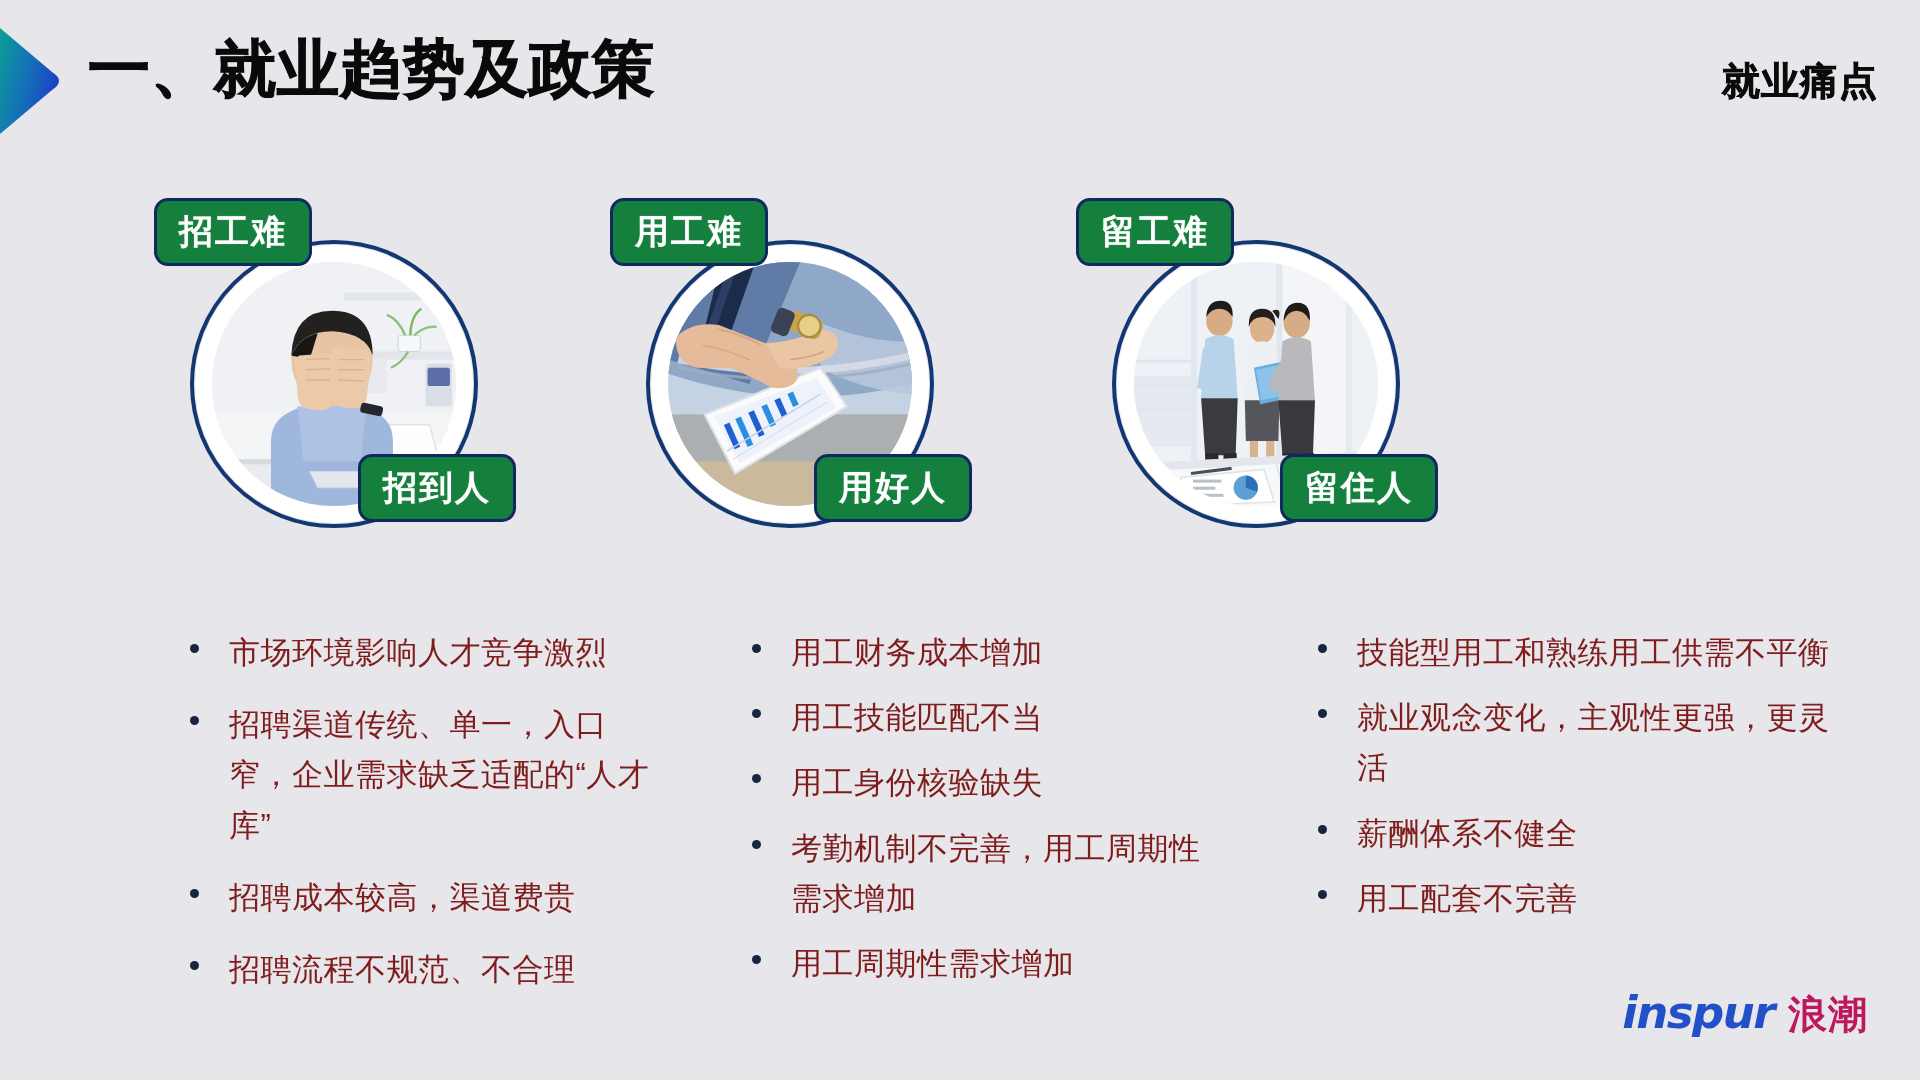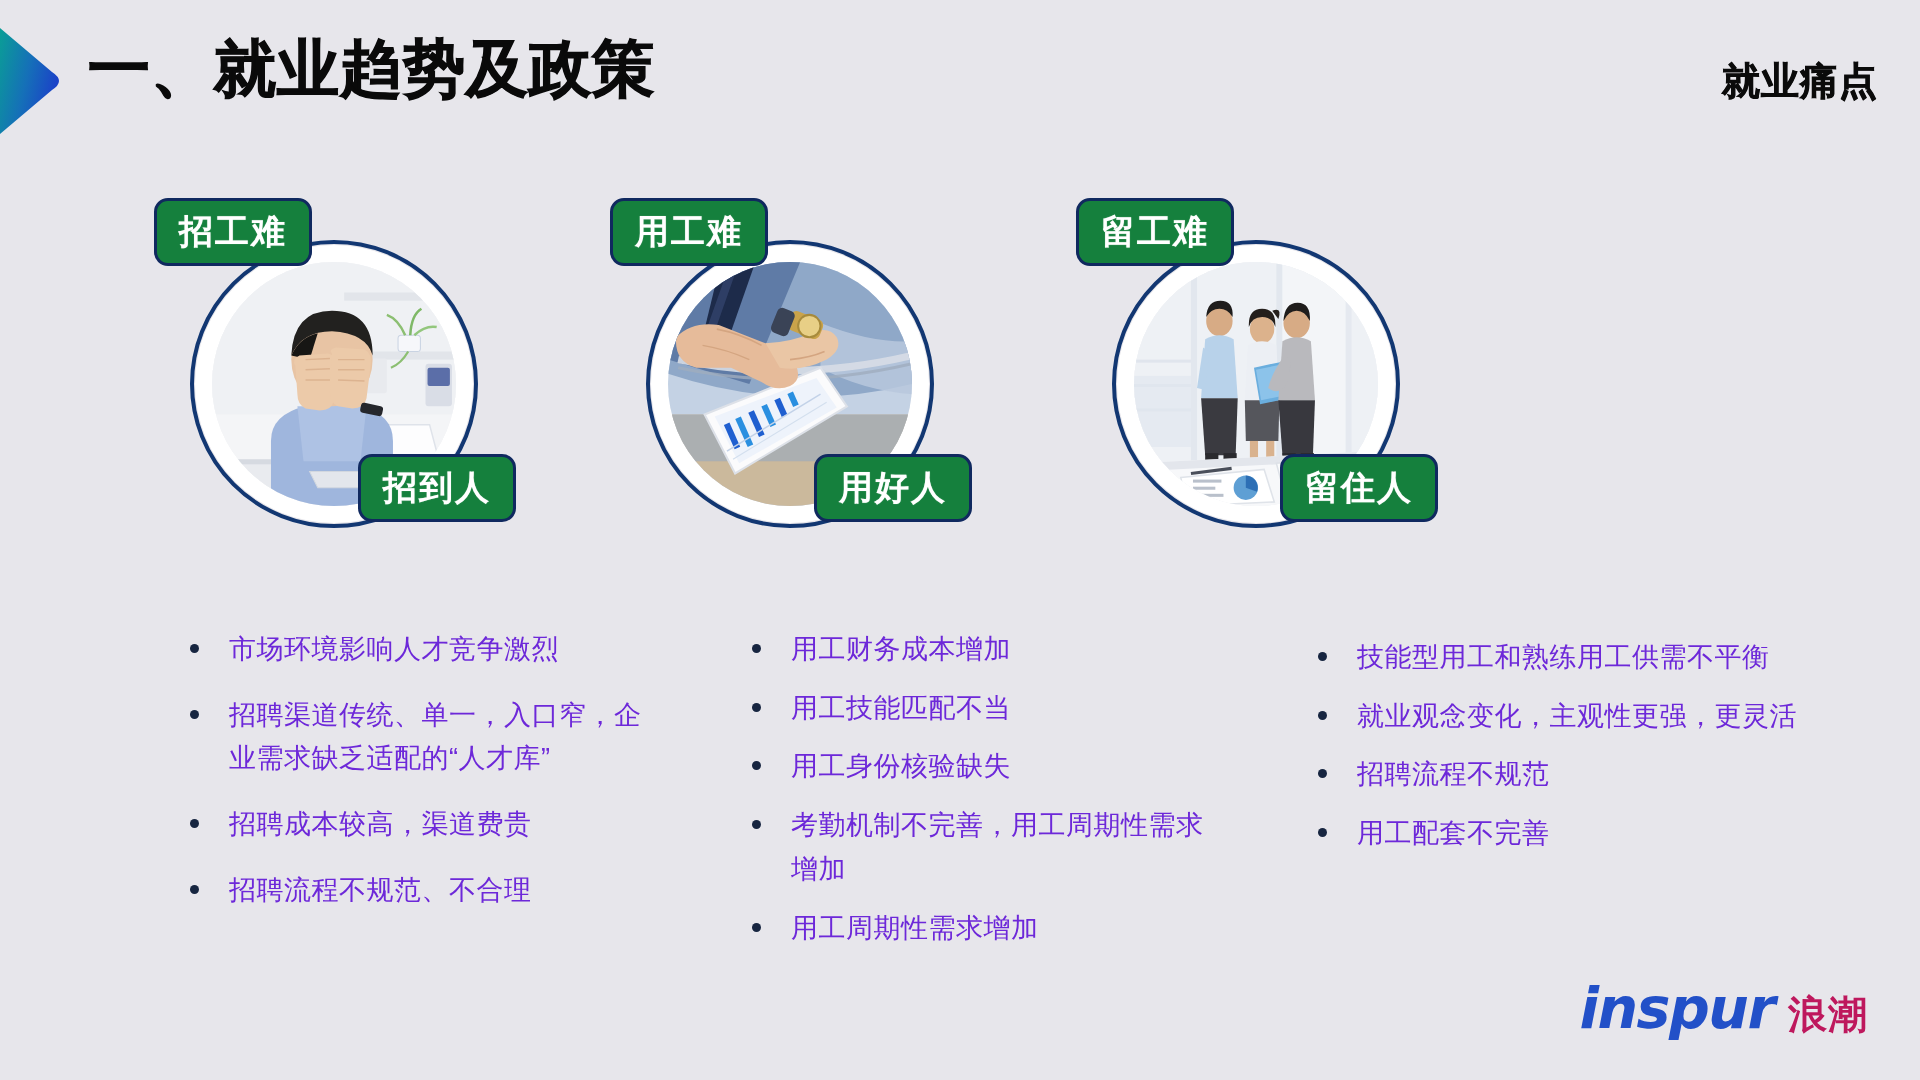--- a/index.html
+++ b/index.html
@@ -138,57 +138,57 @@
     left: 0;
     width: 1920px;
     height: 380px;
   }
   .col {
     position: absolute;
     top: 0;
   }
   .col-1 { left: 190px; width: 470px; }
   .col-2 { left: 752px; width: 470px; }
-  .col-3 { left: 1318px; width: 540px; margin-top: 8px; }
+  .col-3 { left: 1318px; width: 540px; }
 
   .bullet-row {
     display: flex;
     align-items: flex-start;
     margin-bottom: 22px;
   }
   .bullet-dot {
     width: 9px;
     height: 9px;
     border-radius: 50%;
     background: #172540;
     flex: 0 0 9px;
     margin-top: 16px;
     margin-right: 30px;
   }
   .bullet-text {
-    font-size: 27px;
+    font-size: 31px;
     line-height: 1.62;
-    color: #6d28d9;
+    color: #7f1d1d;
     font-weight: 500;
     letter-spacing: 0.5px;
   }
   .col-2 .bullet-row { margin-bottom: 15px; }
   .col-3 .bullet-row { margin-bottom: 15px; }
 
   
   .logo {
     position: absolute;
     right: 52px;
     bottom: 38px;
     display: flex;
     align-items: baseline;
     gap: 14px;
   }
   .logo-en {
-    font-size: 57px;
+    font-size: 45px;
     font-weight: 900;
     font-style: italic;
     color: #2250c8;
     letter-spacing: -1.5px;
     font-family: "DejaVu Sans", sans-serif;
   }
   .logo-cn {
     font-size: 39px;
     font-weight: 900;
     color: #be185d;
@@ -430,21 +430,21 @@
     <div class="bullet-row">
       <span class="bullet-dot"></span>
       <span class="bullet-text">技能型用工和熟练用工供需不平衡</span>
     </div>
     <div class="bullet-row">
       <span class="bullet-dot"></span>
       <span class="bullet-text">就业观念变化，主观性更强，更灵活</span>
     </div>
     <div class="bullet-row">
       <span class="bullet-dot"></span>
-      <span class="bullet-text">招聘流程不规范</span>
+      <span class="bullet-text">薪酬体系不健全</span>
     </div>
     <div class="bullet-row">
       <span class="bullet-dot"></span>
       <span class="bullet-text">用工配套不完善</span>
     </div>
   </div>
 </div>
 
 <div class="logo">
   <span class="logo-en">inspur</span>

